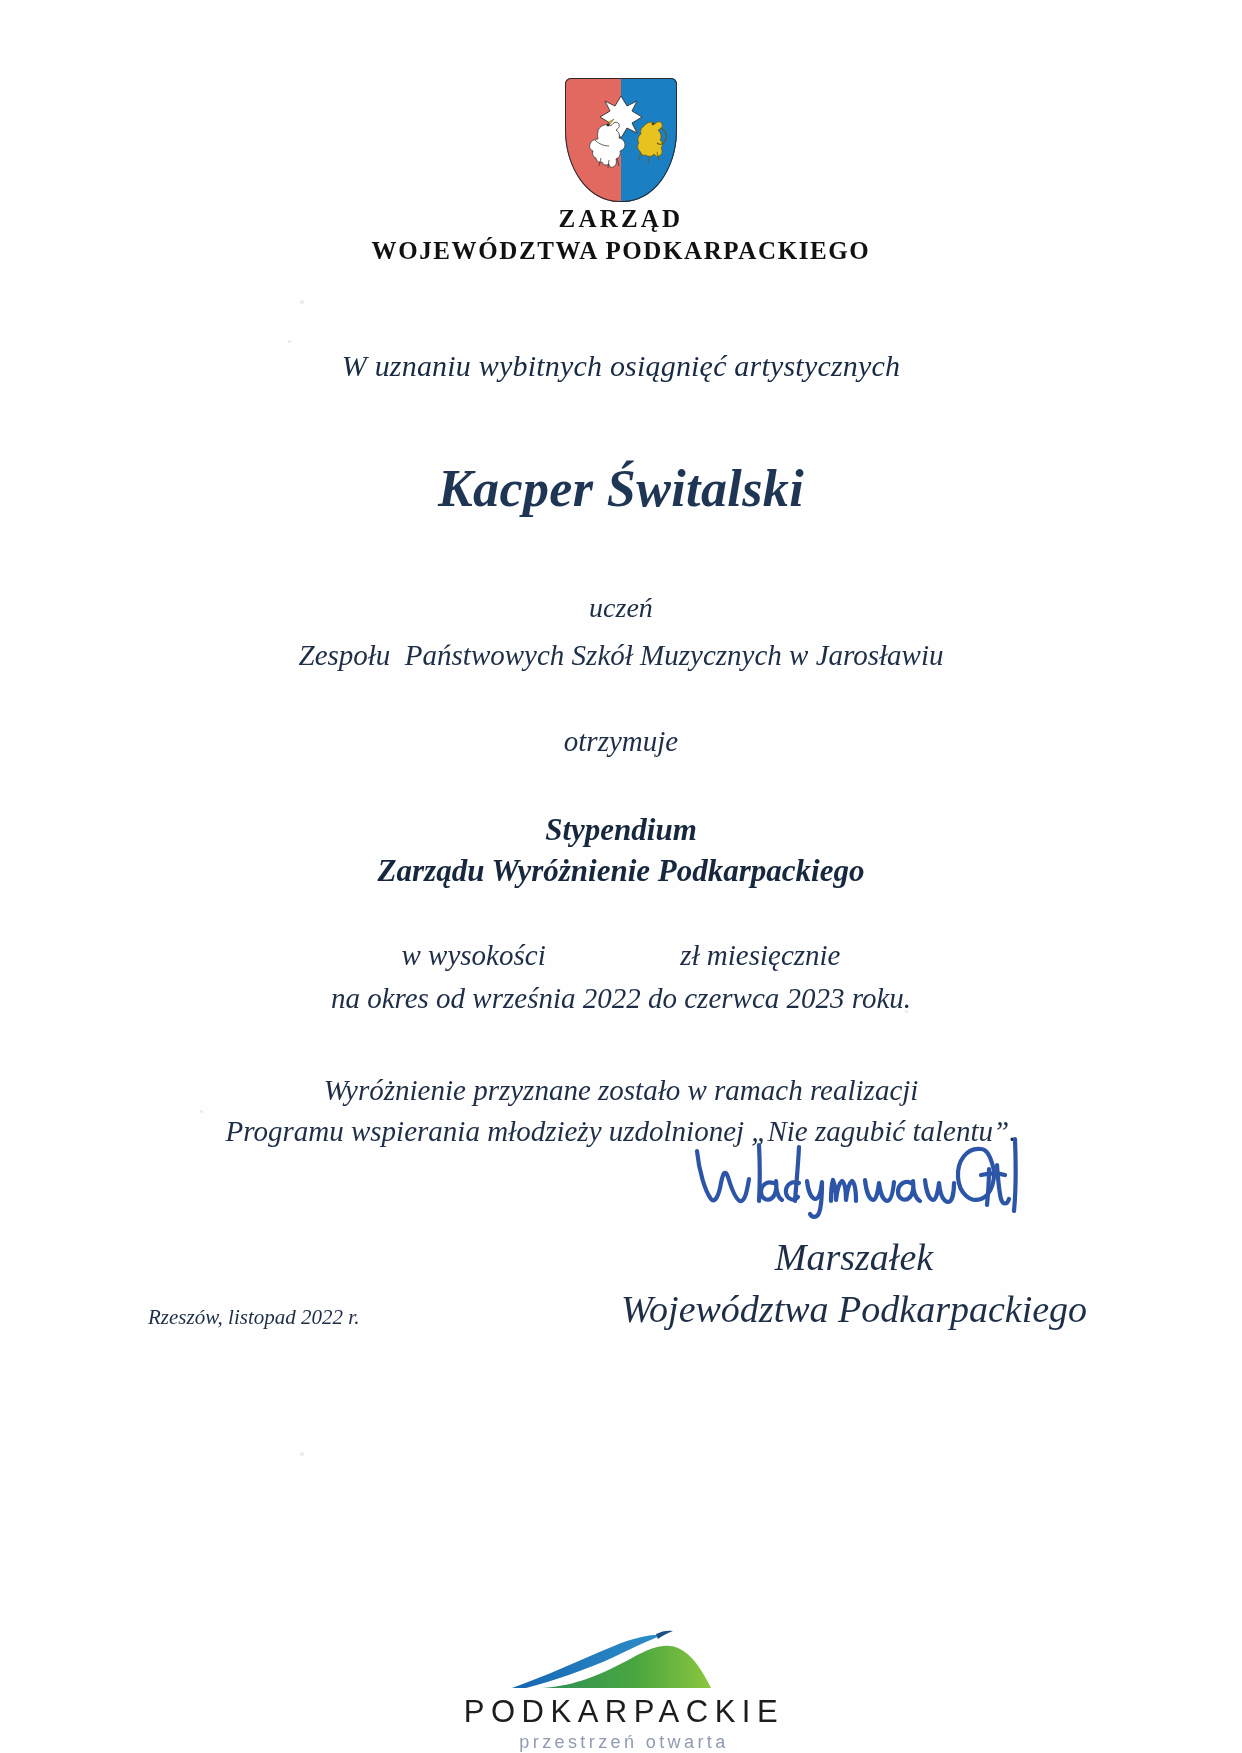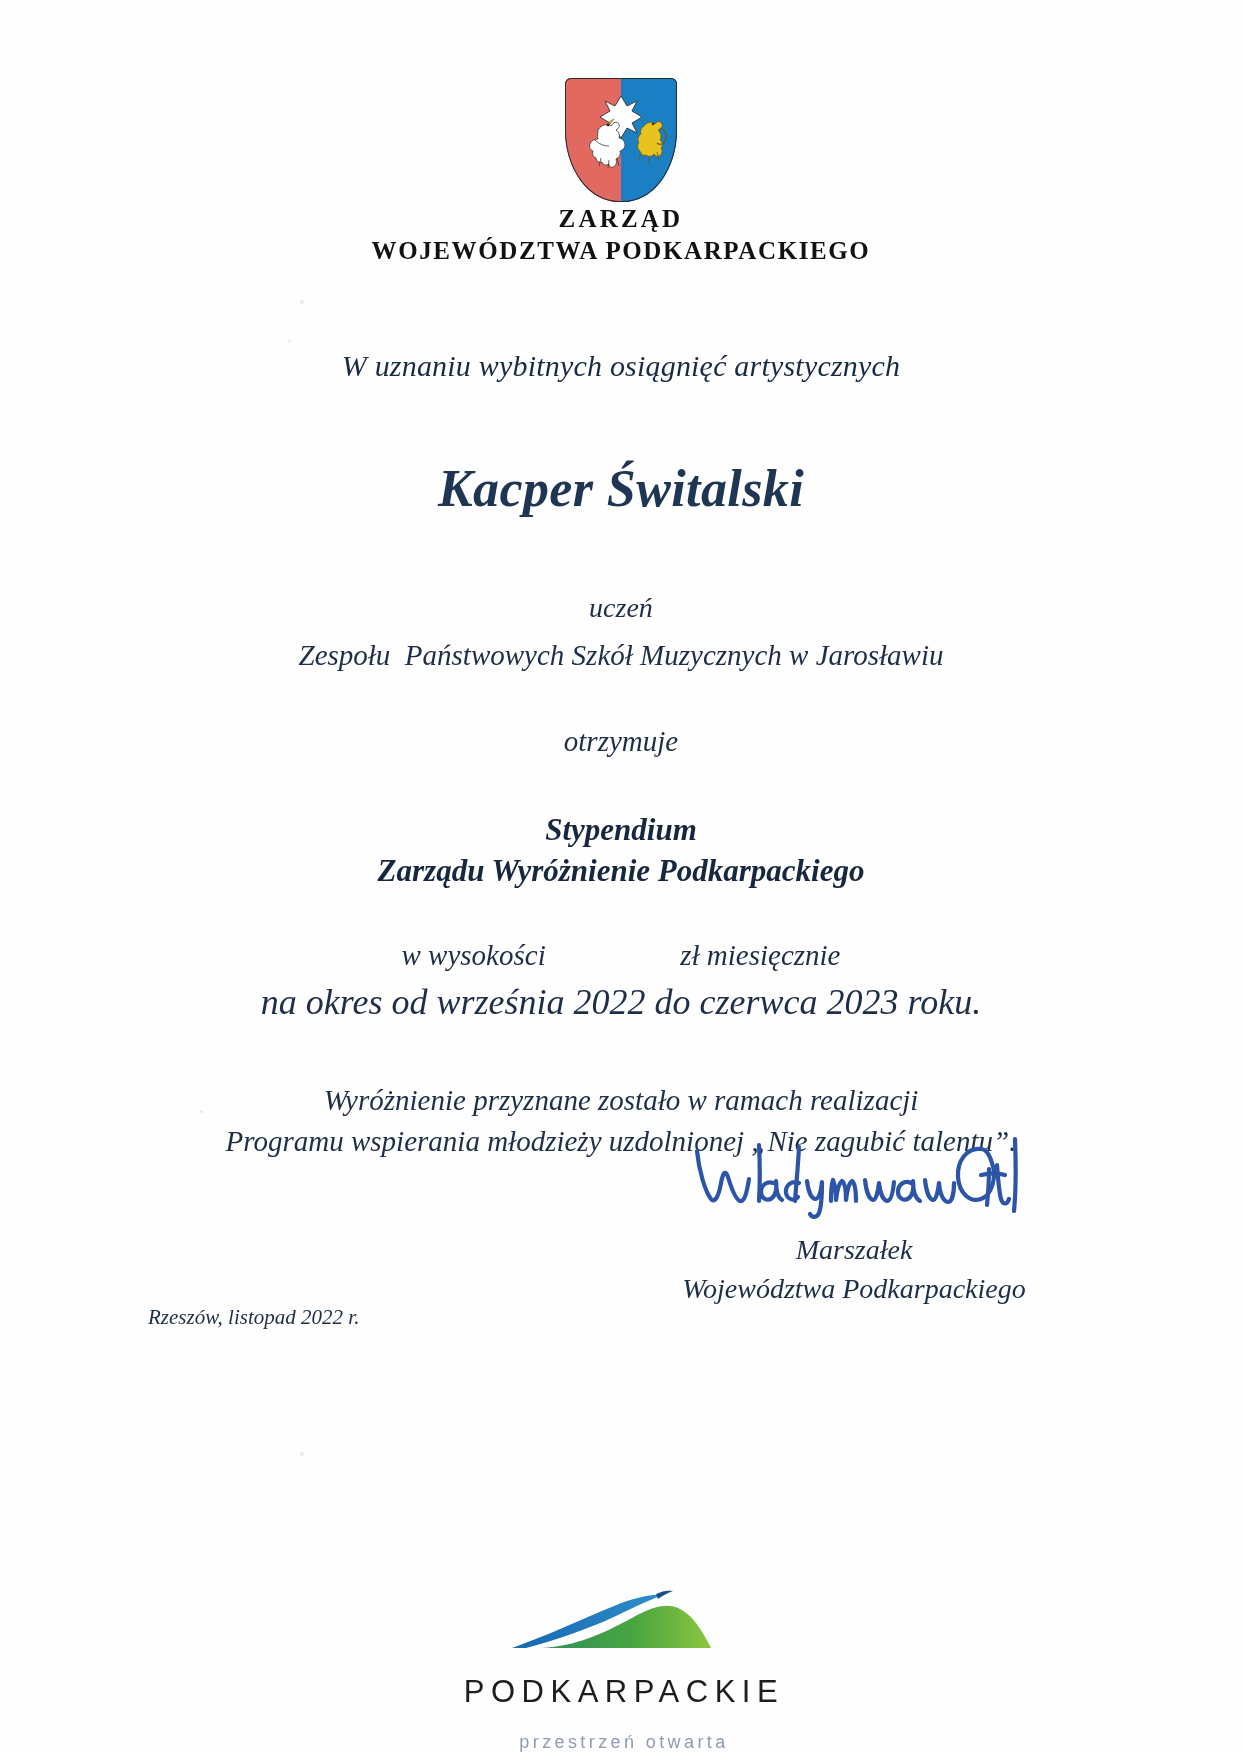--- a/index.html
+++ b/index.html
@@ -156,21 +156,21 @@
     font-size: 29px;
     font-style: italic;
     color: #1d2e46;
     margin-top: 47px;
   }
   .amount-blank {
     display: inline-block;
     width: 120px;
   }
   .period {
-    font-size: 36px;
+    font-size: 29px;
     font-style: italic;
     color: #1d2e46;
     margin-top: 6px;
   }
   .program {
     font-size: 29px;
     font-style: italic;
     color: #1d2e46;
     margin-top: 52px;
     line-height: 1.42;
@@ -185,21 +185,21 @@
     width: 520px;
     text-align: center;
   }
   .signature-svg {
     display: block;
     margin: 0 auto;
     width: 330px;
     height: 110px;
   }
   .sig-title {
-    font-size: 28px;
+    font-size: 38px;
     font-style: italic;
     color: #1d2e46;
     line-height: 1.38;
     margin-top: -4px;
   }
   .sig-title span { display: block; }
 
   
   .place-date {
     position: absolute;
@@ -212,21 +212,20 @@
 
   
   .footer-logo {
     position: absolute;
     bottom: 0;
     left: 0;
     width: 100%;
     display: flex;
     flex-direction: column;
     align-items: center;
-    gap: 20px;
   }
   .logo-mark {
     width: 230px;
     height: 68px;
     display: block;
   }
   .logo-word {
     font-family: "Liberation Sans", sans-serif;
     font-size: 31px;
     letter-spacing: 6.5px;

